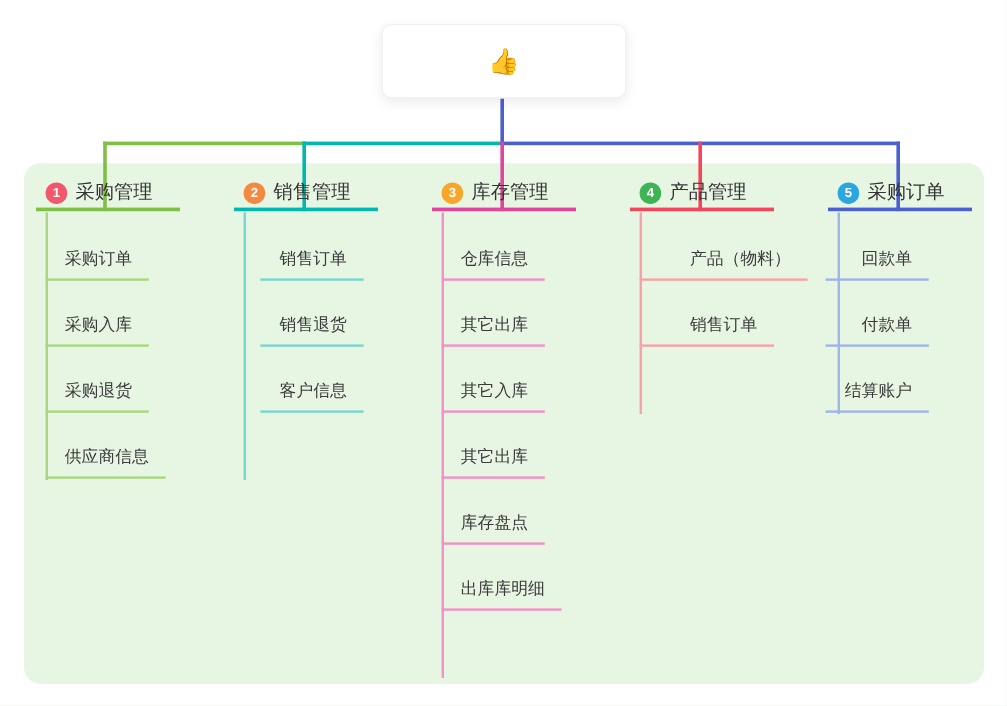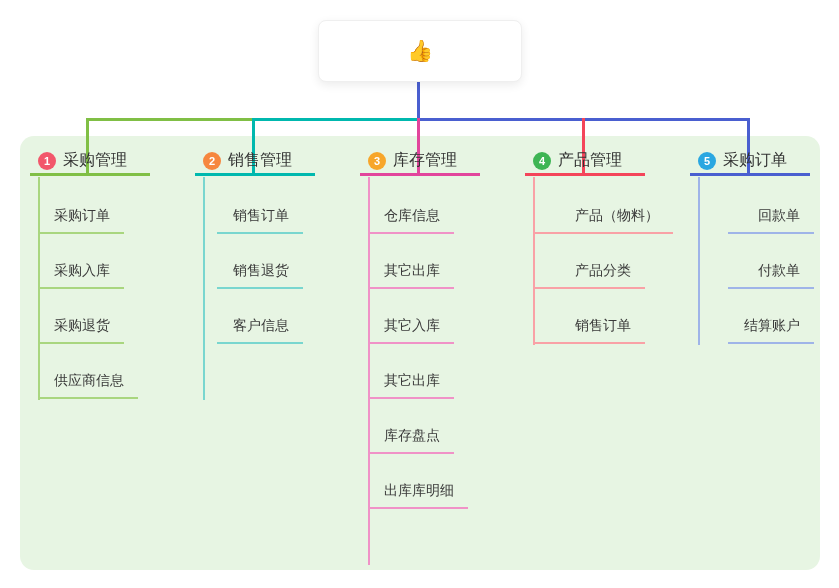--- a/index.html
+++ b/index.html
@@ -203,32 +203,29 @@
 
   <div class="branch-head bh-4" style="left:525px;">
     <span class="badge bg-4">4</span>
     <span>产品管理</span>
   </div>
   <div class="kids" style="left:533px;">
     <div class="kid kd-4">
         <span>产品（物料）</span>
       </div>
     <div class="kid kd-4">
-        <span>产品分类</span>
-      </div>
-    <div class="kid kd-4">
         <span>销售订单</span>
       </div>
   </div>
 
   <div class="branch-head bh-5" style="left:690px;">
     <span class="badge bg-5">5</span>
     <span>采购订单</span>
   </div>
-  <div class="kids" style="left:728px;">
+  <div class="kids" style="left:688px;">
     <div class="kid kd-5">
         <span>回款单</span>
       </div>
     <div class="kid kd-5">
         <span>付款单</span>
       </div>
     <div class="kid kd-5">
         <span>结算账户</span>
       </div>
   </div>

